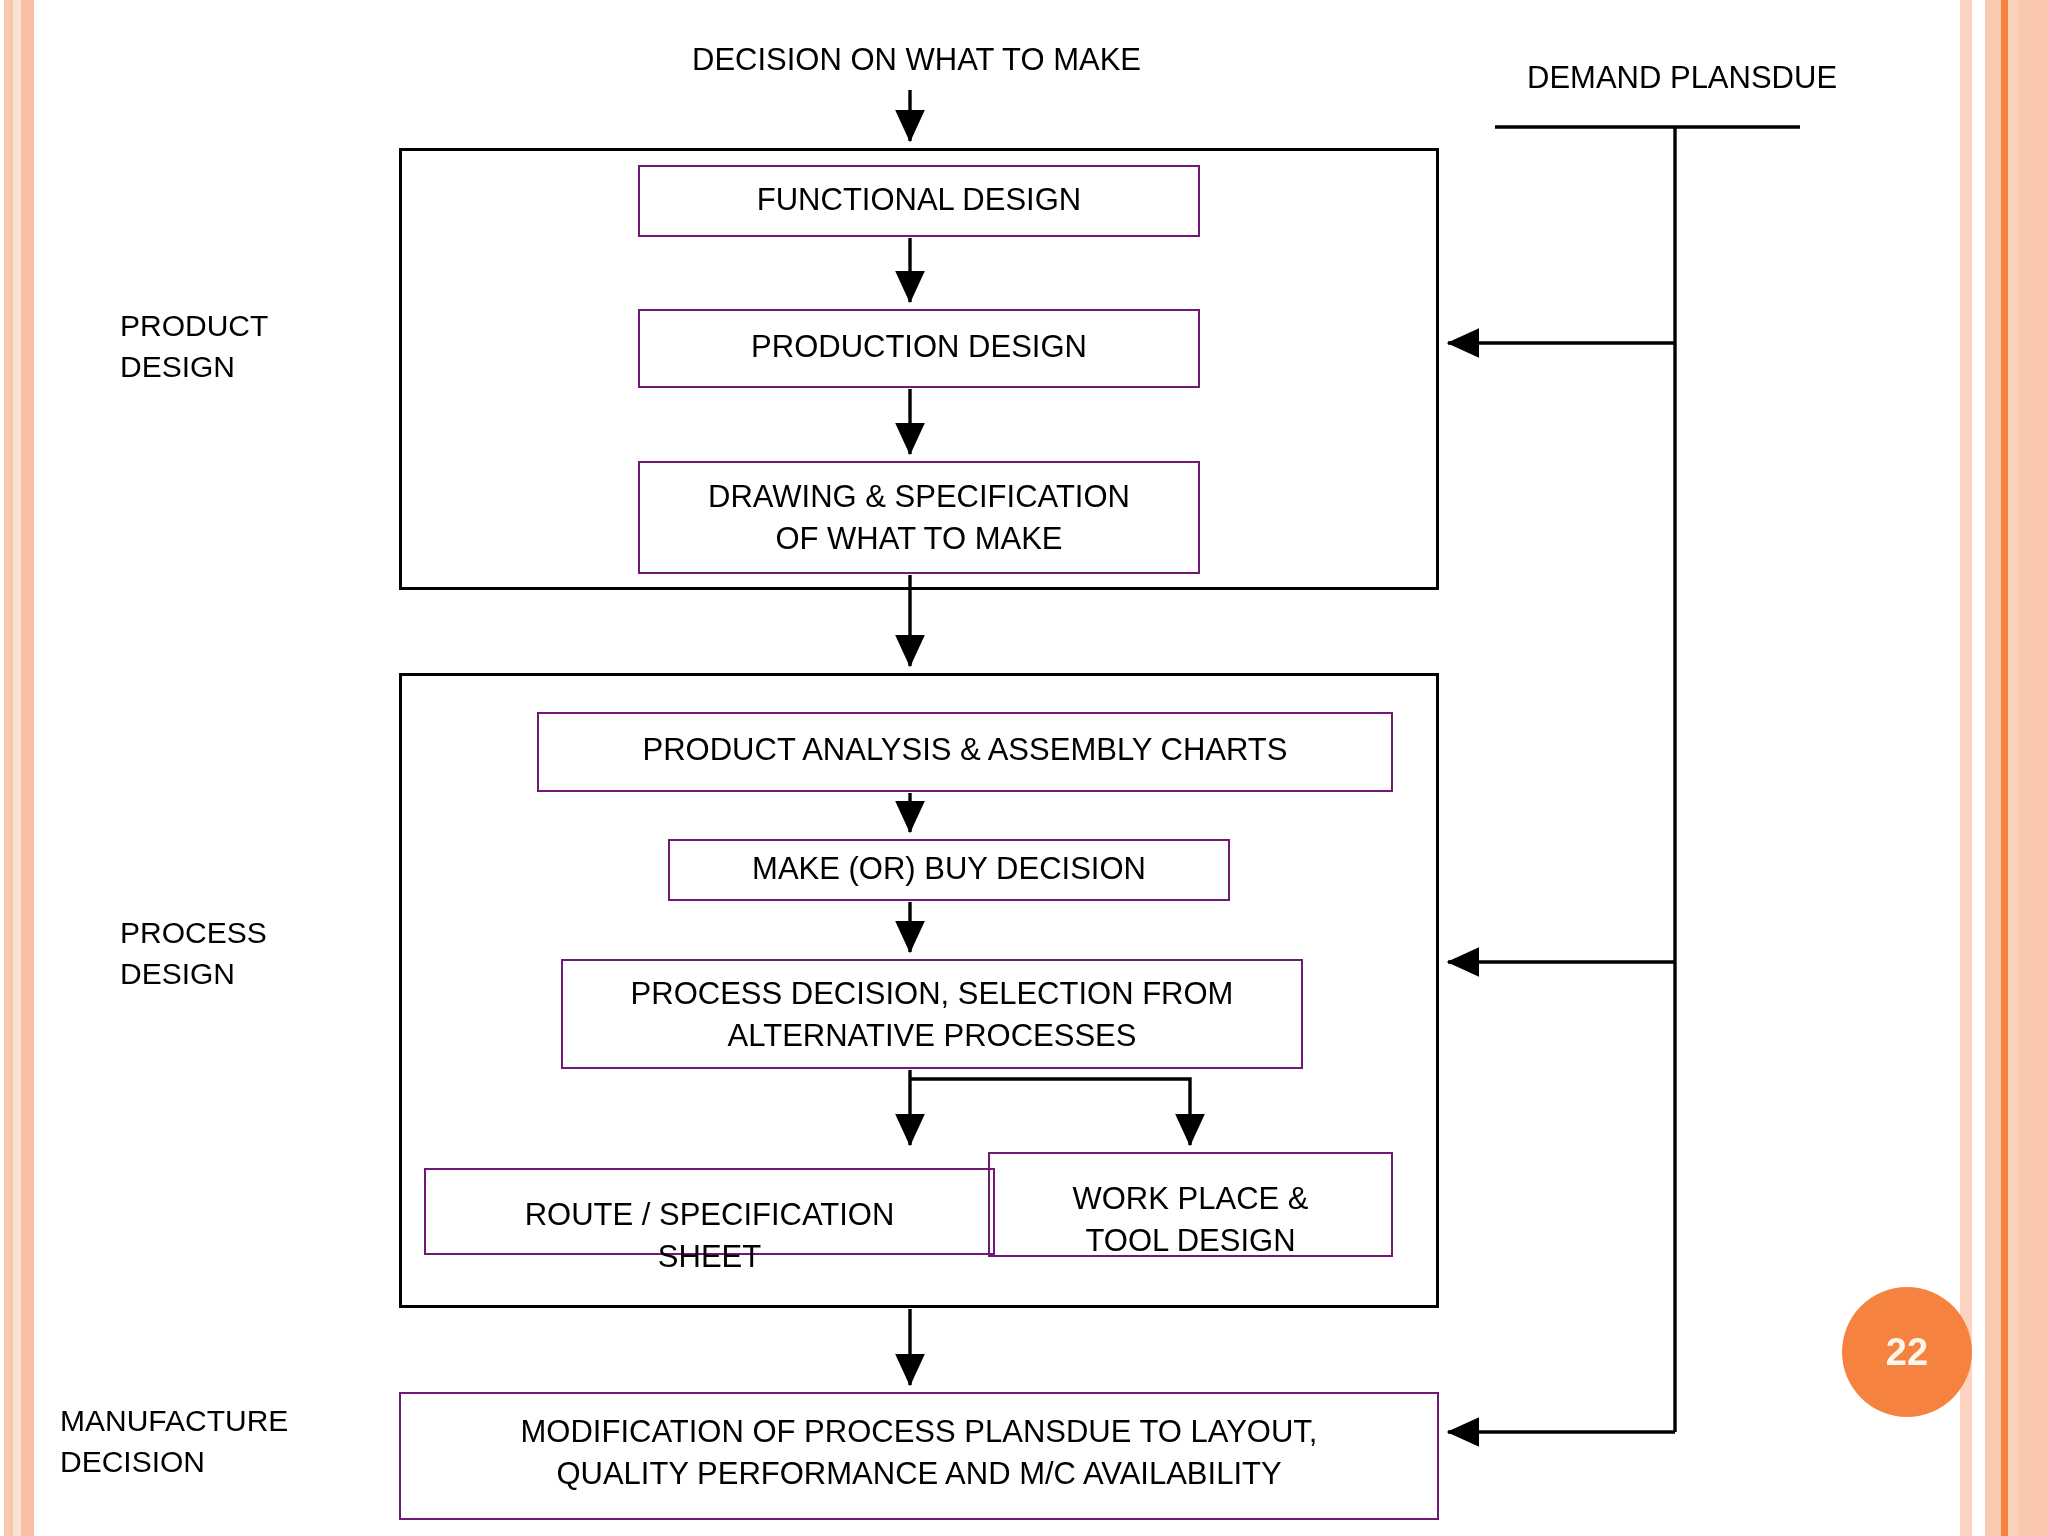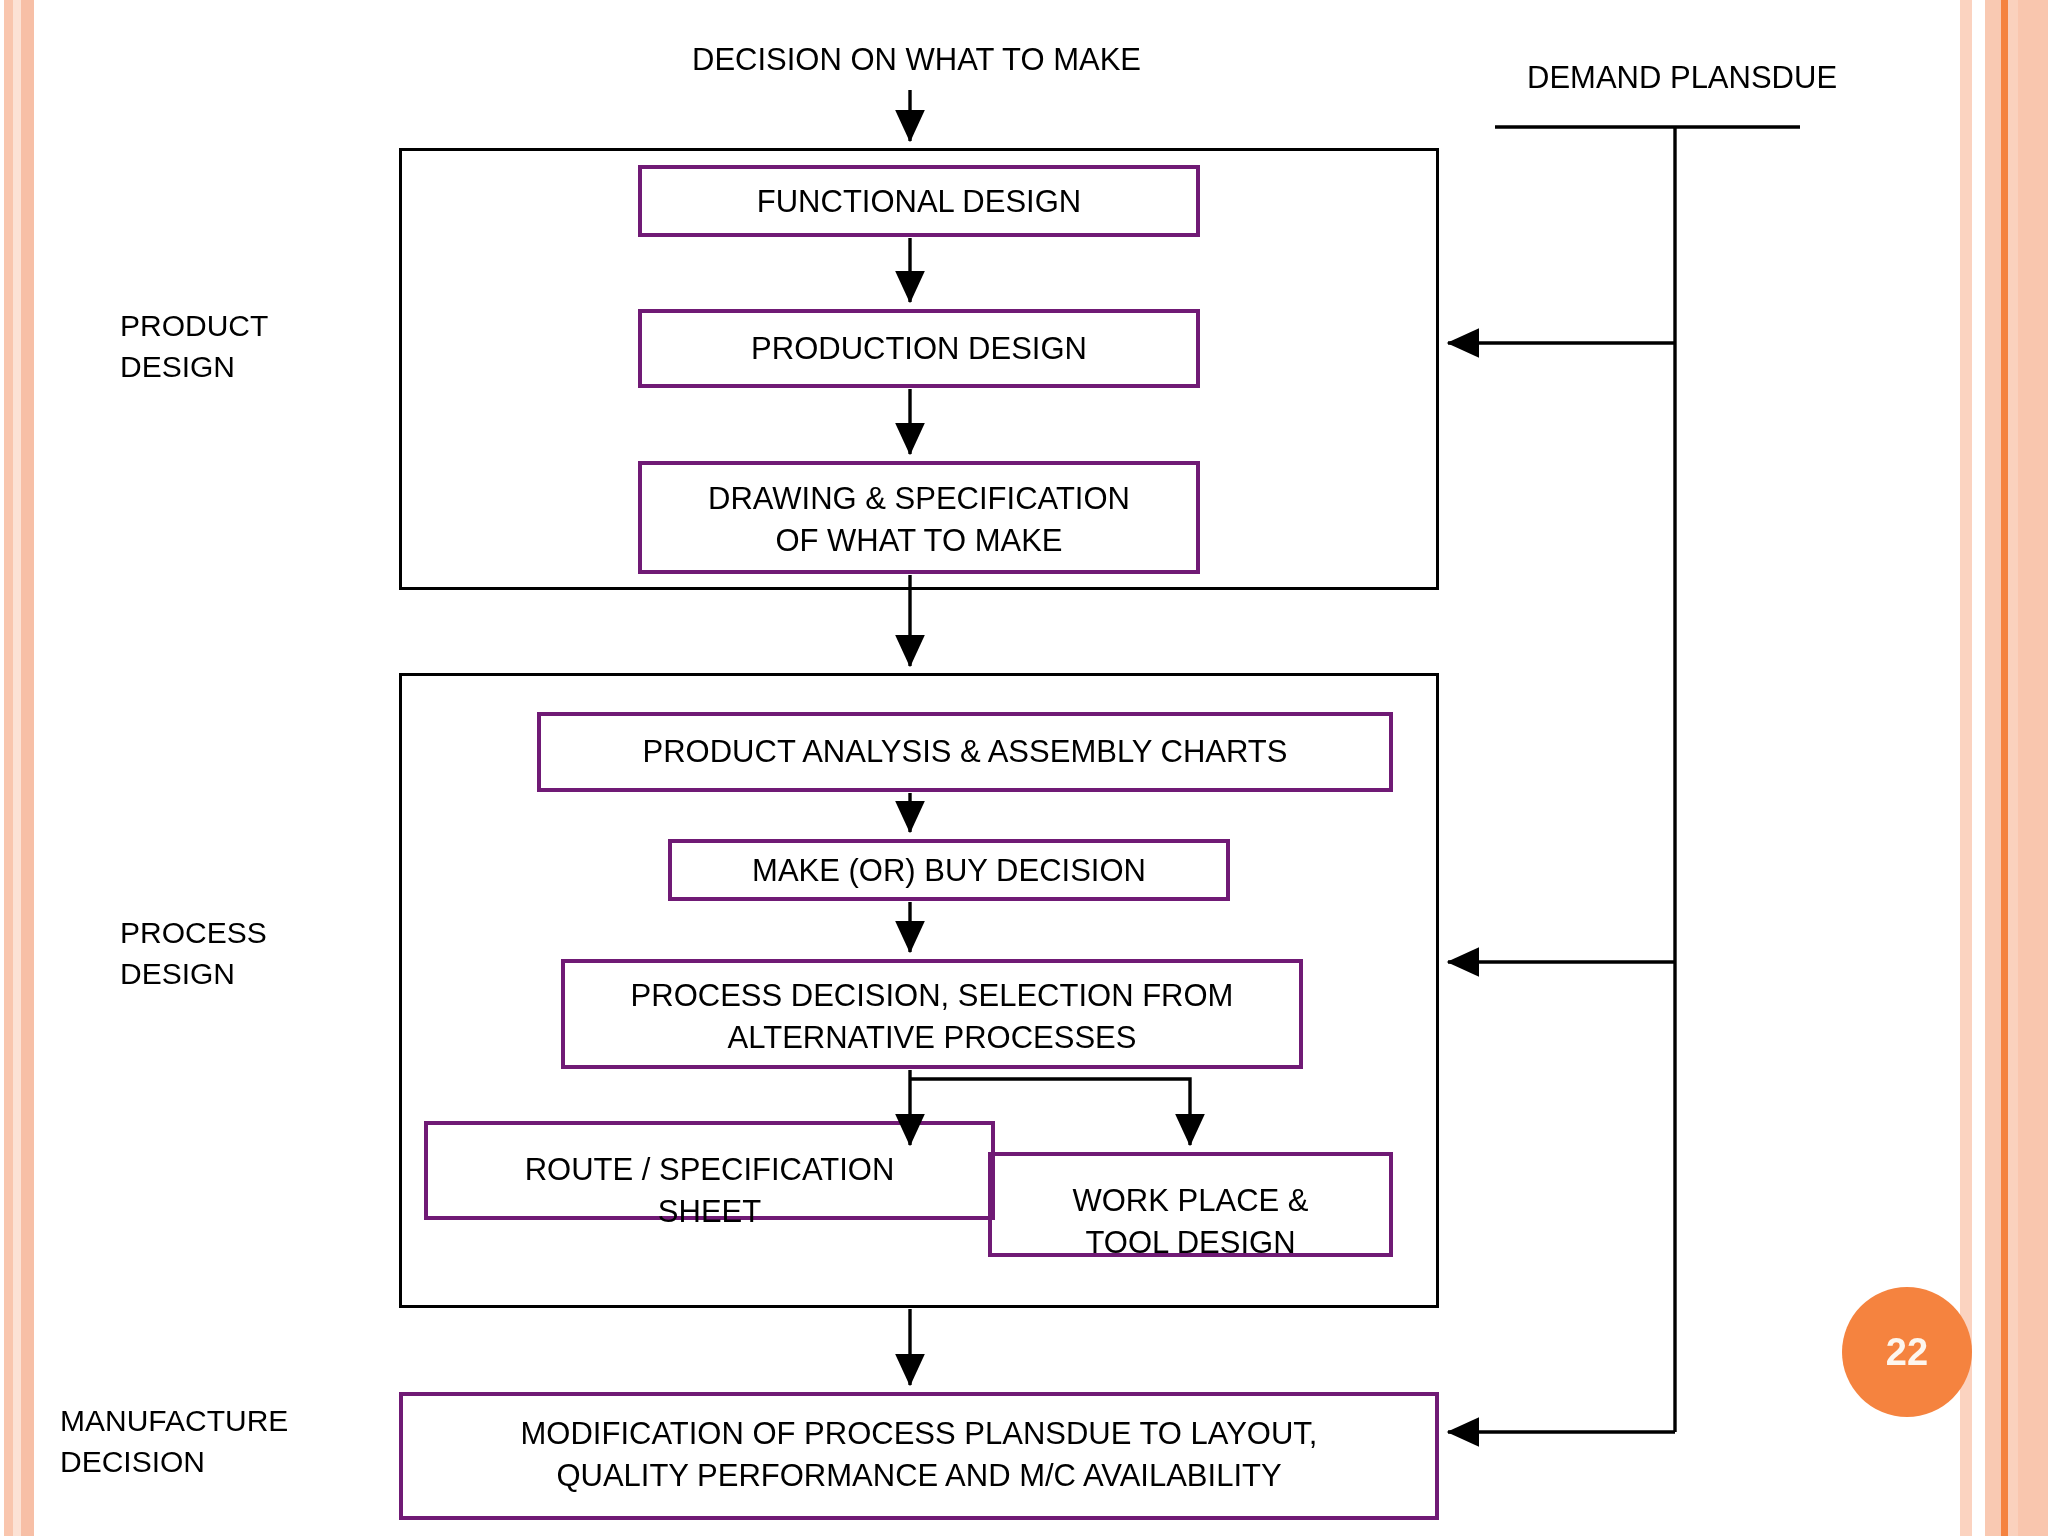--- a/index.html
+++ b/index.html
@@ -17,21 +17,21 @@
     text-align:center;white-space:pre-line;font-family:"Liberation Sans",sans-serif;
   }
   .top-label{
     position:absolute;color:#000;font-size:31px;line-height:36px;
     white-space:nowrap;font-family:"Liberation Sans",sans-serif;
   }
   .container-box{
     position:absolute;border:3px solid #000;background:transparent;box-sizing:border-box;
   }
   .node{
-    position:absolute;border:4px solid #701a75;box-sizing:border-box;background:#fff;
+    position:absolute;border:2px solid #701a75;box-sizing:border-box;background:#fff;
     display:flex;align-items:flex-start;justify-content:center;
   }
   .node span{
     display:block;text-align:center;color:#000;font-size:31px;line-height:42px;
     white-space:pre-line;font-family:"Liberation Sans",sans-serif;
     position:relative;
   }
   .node.overflow{overflow:visible;background:transparent;}
   .node.overflow span{position:absolute;left:50%;transform:translateX(-50%);top:24px;width:max-content;}
 
@@ -93,21 +93,21 @@
 
   <div class="node" style="left:668px;top:839px;width:562px;height:62px;">
     <span style="margin-top:7px;">MAKE (OR) BUY DECISION</span>
   </div>
 
   <div class="node" style="left:561px;top:959px;width:742px;height:110px;">
     <span style="margin-top:12px;">PROCESS DECISION, SELECTION FROM
 ALTERNATIVE PROCESSES</span>
   </div>
 
-  <div class="node overflow" style="left:424px;top:1121px;width:571px;height:99px;">
+  <div class="node overflow" style="left:424px;top:1168px;width:571px;height:87px;">
     <span>ROUTE / SPECIFICATION
 SHEET</span>
   </div>
 
   <div class="node overflow" style="left:988px;top:1152px;width:405px;height:105px;padding-left:6px;">
     <span>WORK PLACE &amp;
 TOOL DESIGN</span>
   </div>
 
   <div class="node" style="left:399px;top:1392px;width:1040px;height:128px;">

